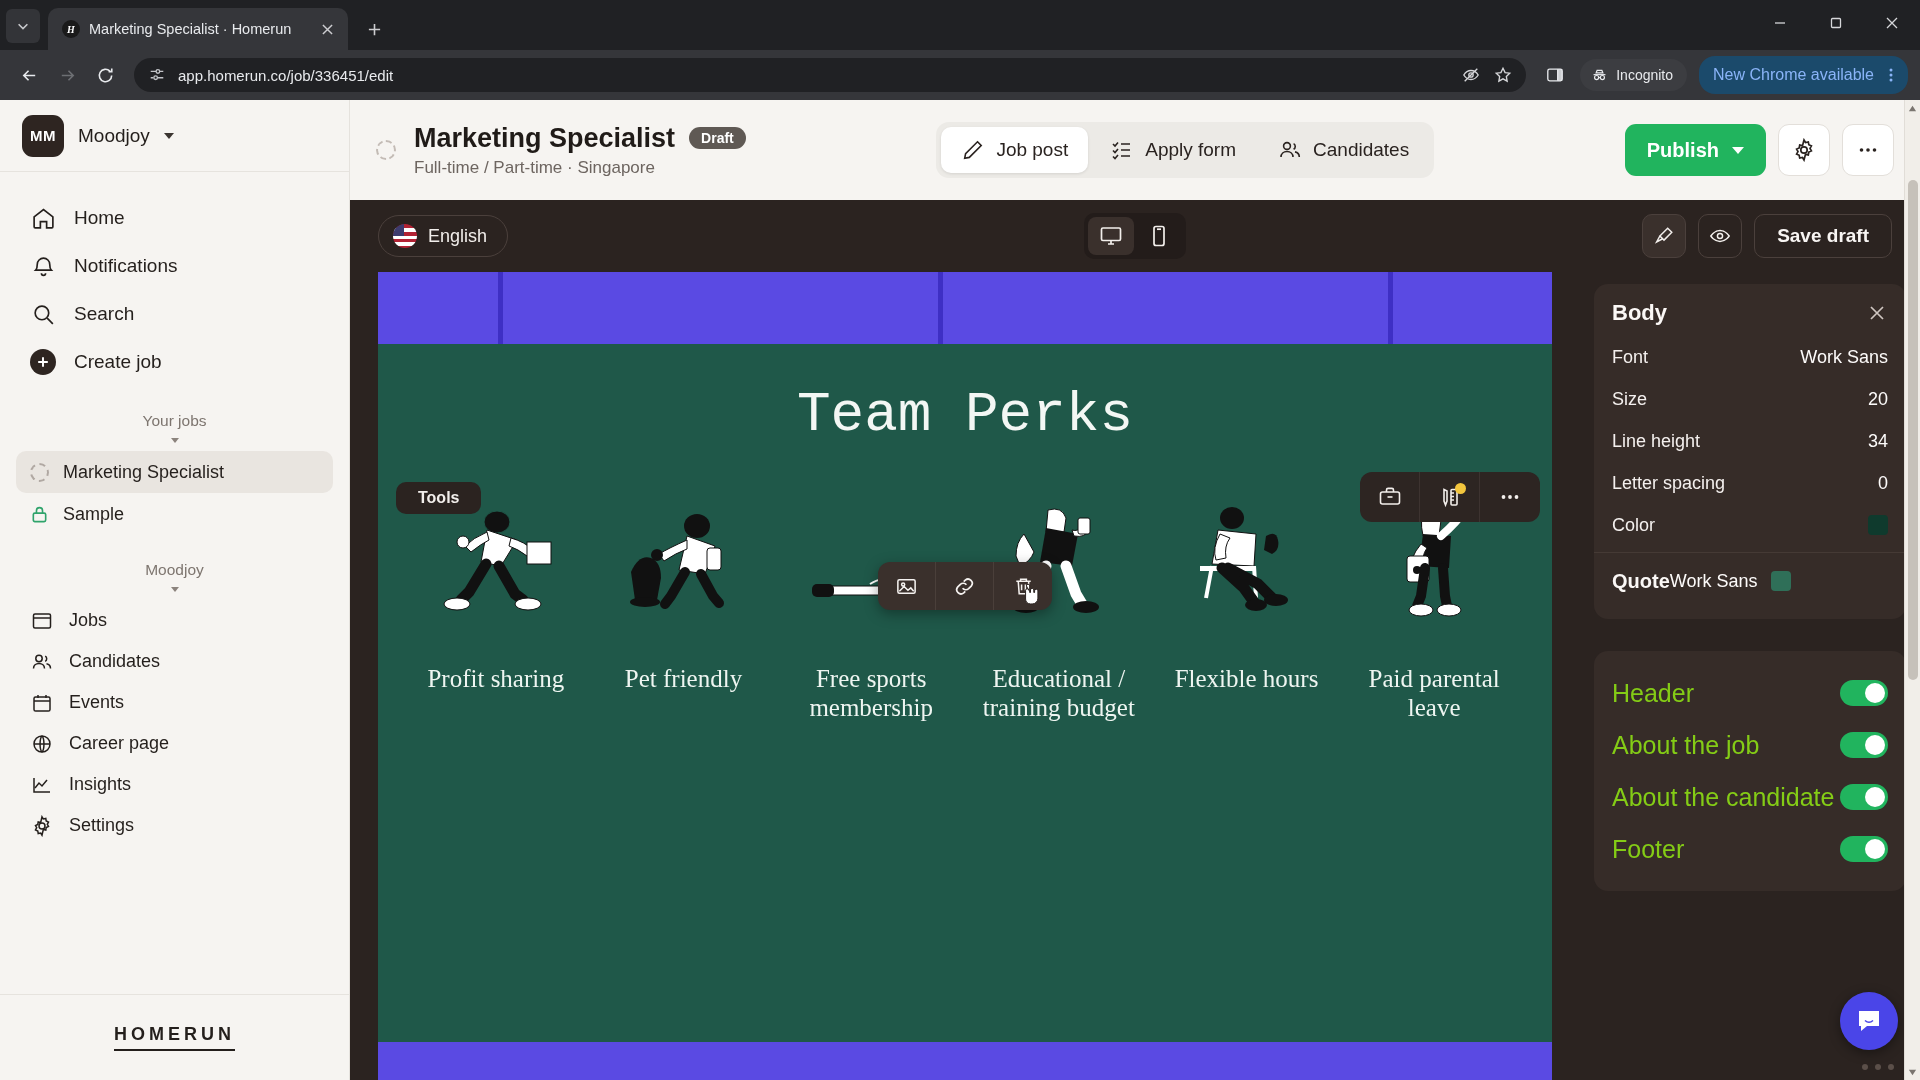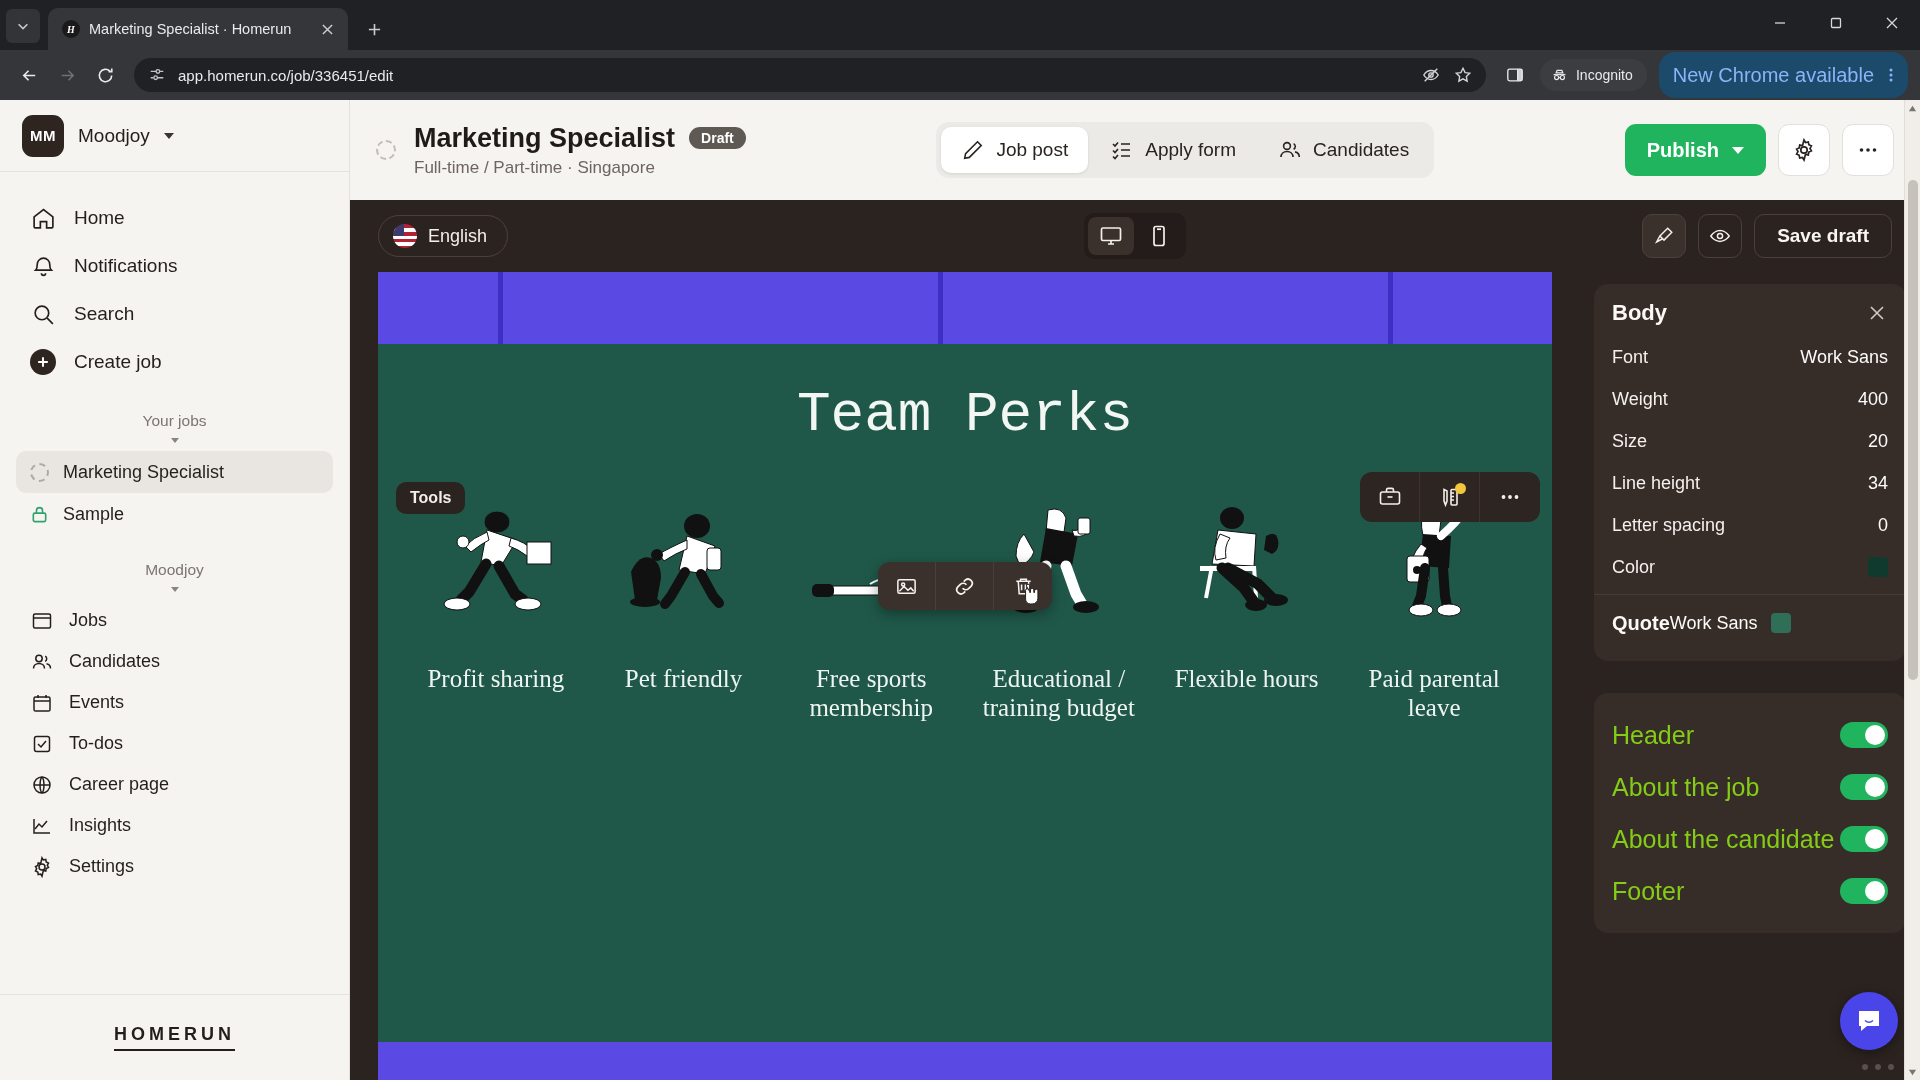--- a/index.html
+++ b/index.html
@@ -91,23 +91,23 @@
     color: #e8eaed; flex: 0 0 auto;
   }
   .tb-icon-btn svg { width: 18px; height: 18px; }
   .incognito-pill {
     height: 32px; border-radius: 16px; background: #3c3d41;
     display: flex; align-items: center; gap: 8px; padding: 0 14px 0 11px;
     color: #e8eaed; font-size: 14px; flex: 0 0 auto; margin-left: 4px;
   }
   .incognito-pill svg { width: 17px; height: 17px; }
   .chrome-update-pill {
-    height: 46px; border-radius: 16px; background: #1b4a6b;
+    height: 38px; border-radius: 16px; background: #1b4a6b;
     display: flex; align-items: center; gap: 6px; padding: 0 6px 0 14px;
-    color: #8ab4f8; font-size: 20px; flex: 0 0 auto; margin-left: 8px;
+    color: #8ab4f8; font-size: 16px; flex: 0 0 auto; margin-left: 8px;
   }
   .kebab { width: 22px; height: 22px; display:flex; align-items:center; justify-content:center; }
   .kebab svg { width: 16px; height: 16px; }
 
   
   .app-body {
     position: absolute; top: 100px; left: 0; width: 1920px; height: 980px;
     background: #f5f3f0; display: flex;
   }
 
@@ -312,21 +312,21 @@
     color: #eef5f1; font-size: 25px; line-height: 1.18; margin-top: 44px;
   }
   .bottom-band {
     position: absolute; left: 0; right: 0; bottom: 0; height: 38px;
     background: #5a4ae3;
   }
 
   .tools-chip {
     position: absolute; left: 46px; top: 210px;
     background: #2b2320; color: #f2eeeb; font-size: 16px; font-weight: 600;
-    border-radius: 10px; padding: 7px 14px;
+    border-radius: 10px; padding: 7px 22px;
   }
   .floating-bar {
     position: absolute; right: 40px; top: 200px;
     background: #2d2522; border-radius: 12px;
     display: flex; align-items: center; height: 50px;
   }
   .fb-btn {
     width: 60px; height: 50px; display: flex; align-items: center; justify-content: center;
     color: #f3efec; border-right: 1px solid #3d3330; position: relative;
   }
@@ -623,29 +623,20 @@
           <span>Candidates</span>
         </div>
         <div class="sub-item">
           <span class="nav-ico">
             <svg viewBox="0 0 22 22" fill="none" stroke="currentColor" stroke-width="1.5">
                 <rect x="3" y="5" width="16" height="14" rx="1.6"></rect>
                 <path d="M3 9h16M7 3v3M15 3v3"></path>
               </svg>
           </span>
           <span>Events</span>
-        </div>
-        <div class="sub-item">
-          <span class="nav-ico">
-            <svg viewBox="0 0 22 22" fill="none" stroke="currentColor" stroke-width="1.5">
-                <rect x="3.5" y="3.5" width="15" height="15" rx="2"></rect>
-                <path d="M7 11l3 3 5-6"></path>
-              </svg>
-          </span>
-          <span>To-dos</span>
         </div>
         <div class="sub-item">
           <span class="nav-ico">
             <svg viewBox="0 0 22 22" fill="none" stroke="currentColor" stroke-width="1.5">
                 <circle cx="11" cy="11" r="8"></circle>
                 <path d="M3 11h16M11 3c2.6 2.4 2.6 13.6 0 16M11 3c-2.6 2.4-2.6 13.6 0 16"></path>
               </svg>
           </span>
           <span>Career page</span>
         </div>
@@ -967,24 +958,20 @@
                       <path d="M2 2l12 12M14 2L2 14"></path>
                     </svg>
                 </span>
               </div>
 
               <div class="prop-row">
                 <span>Font</span>
                 <span class="prop-val">Work Sans</span>
               </div>
               <div class="prop-row">
-                <span>Weight</span>
-                <span class="prop-val">400</span>
-              </div>
-              <div class="prop-row">
                 <span>Size</span>
                 <span class="prop-val">20</span>
               </div>
               <div class="prop-row">
                 <span>Line height</span>
                 <span class="prop-val">34</span>
               </div>
               <div class="prop-row">
                 <span>Letter spacing</span>
                 <span class="prop-val">0</span>

